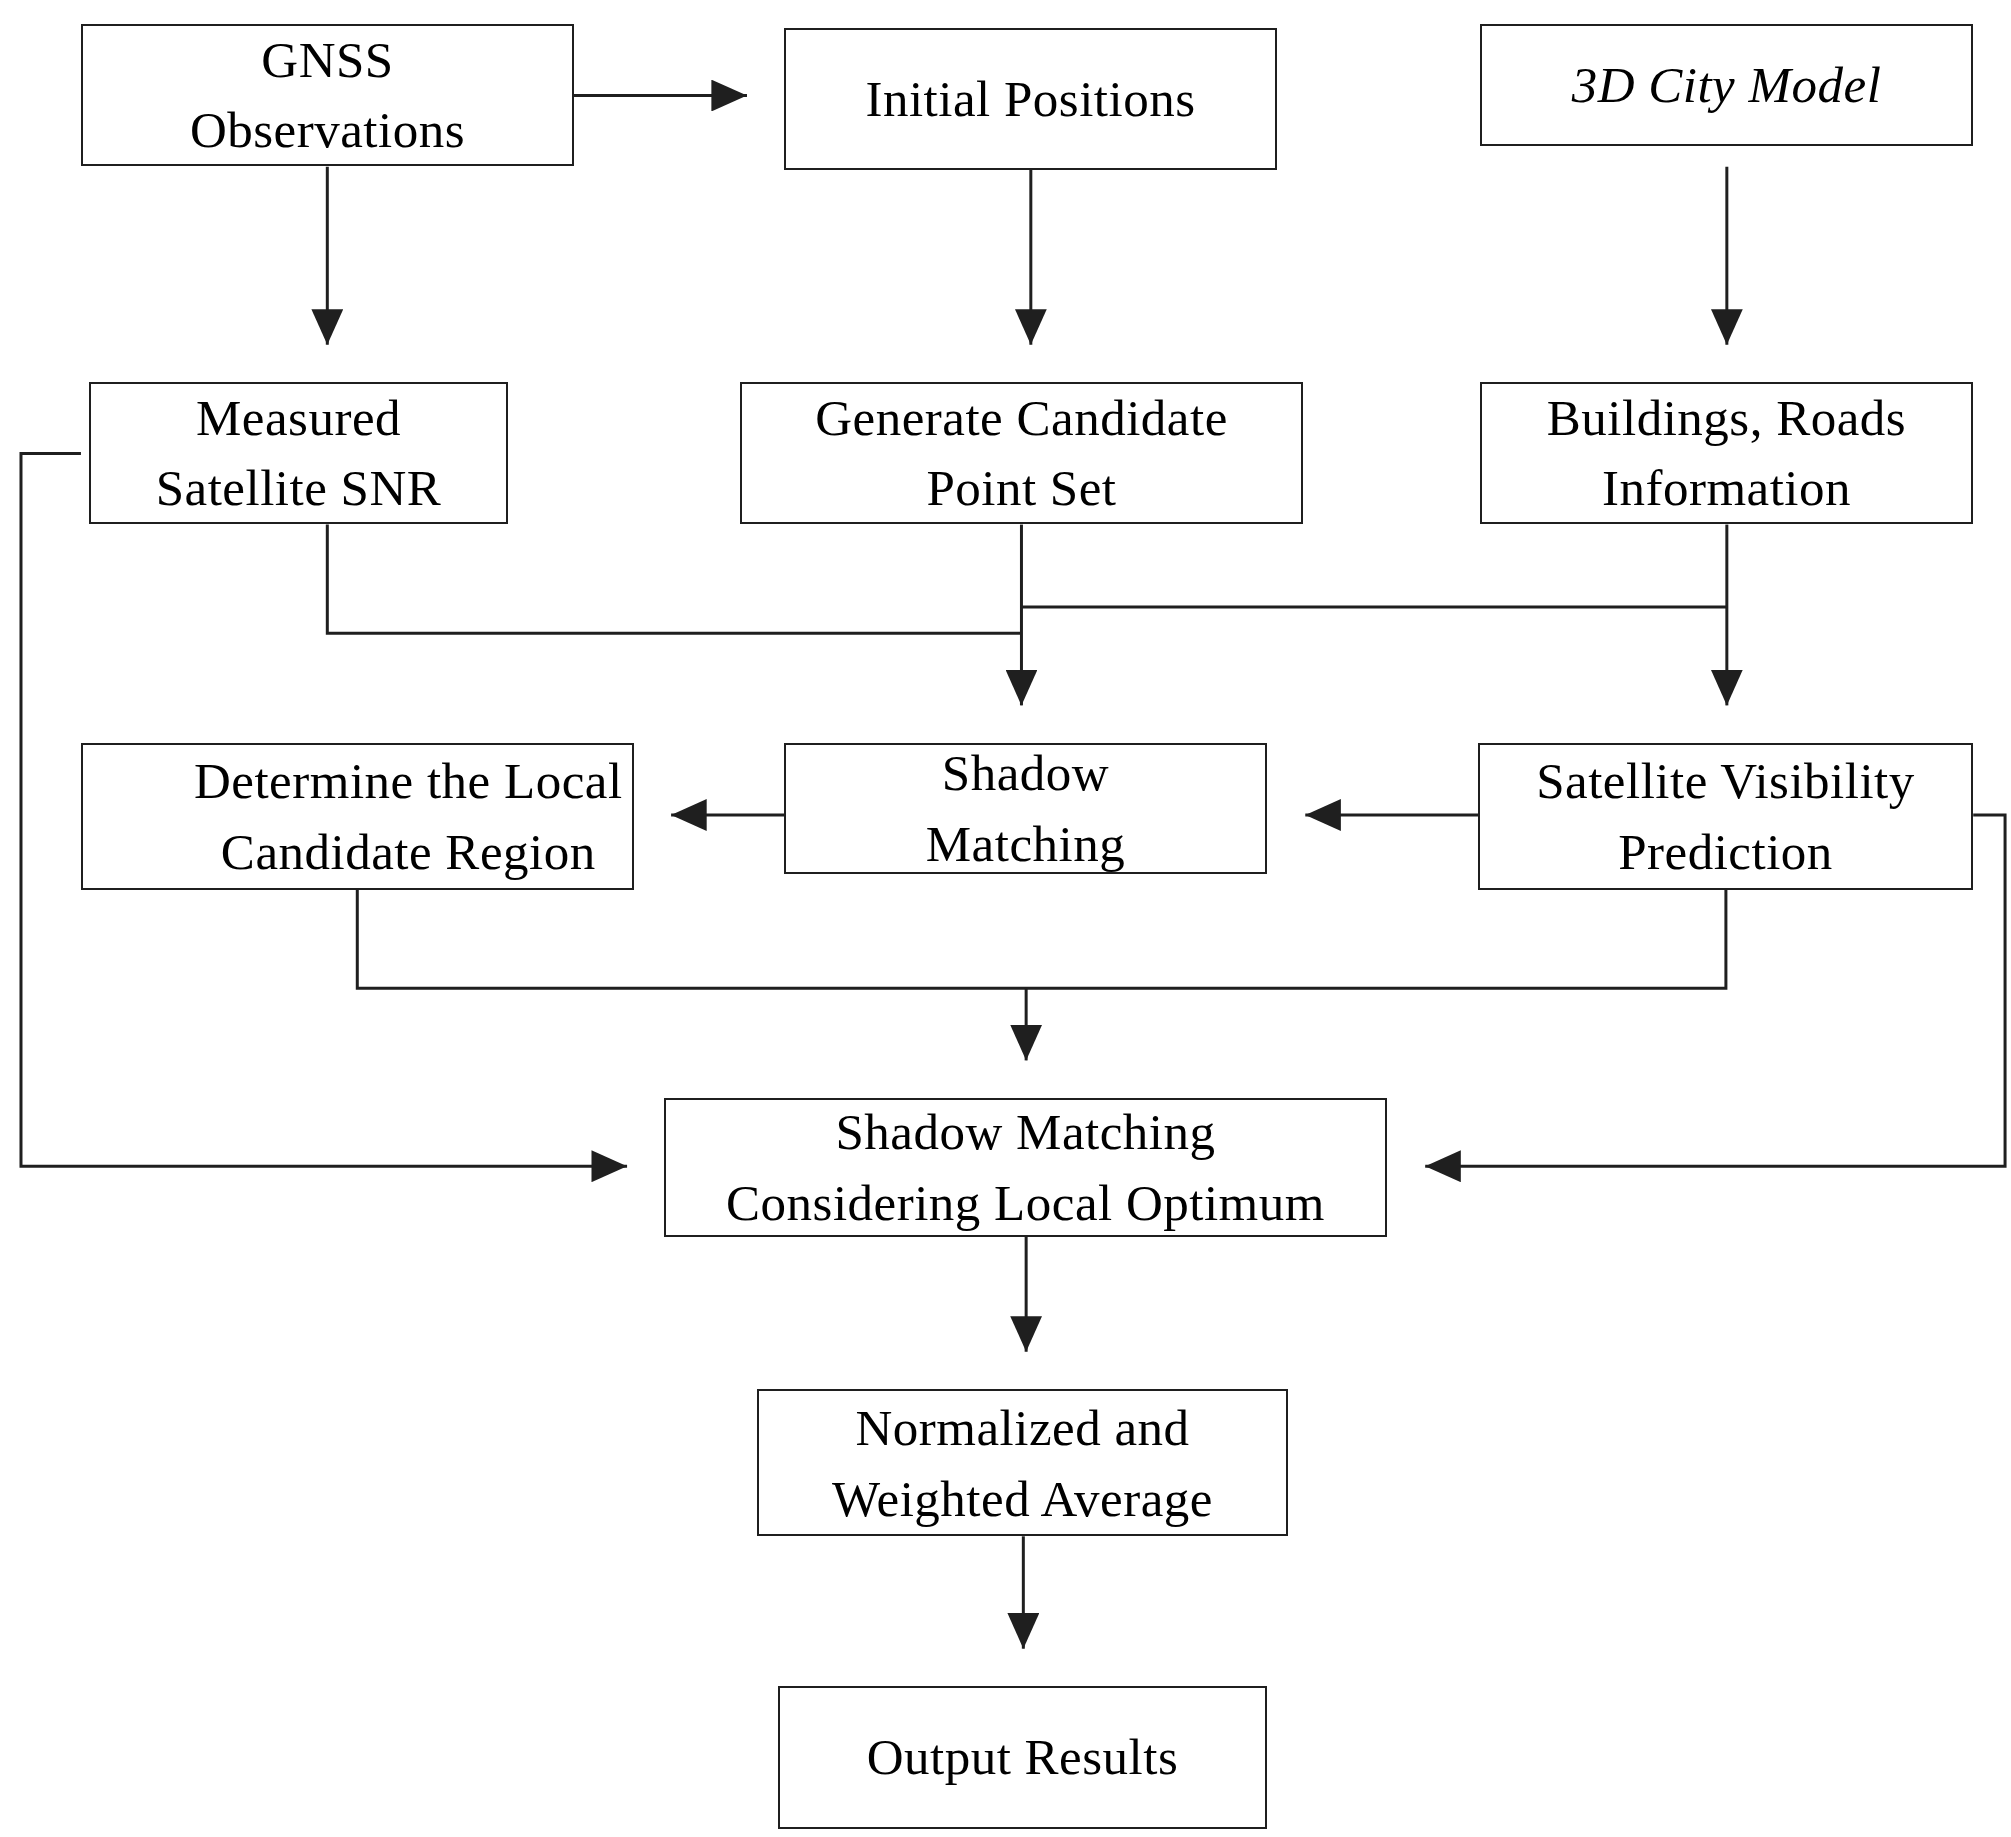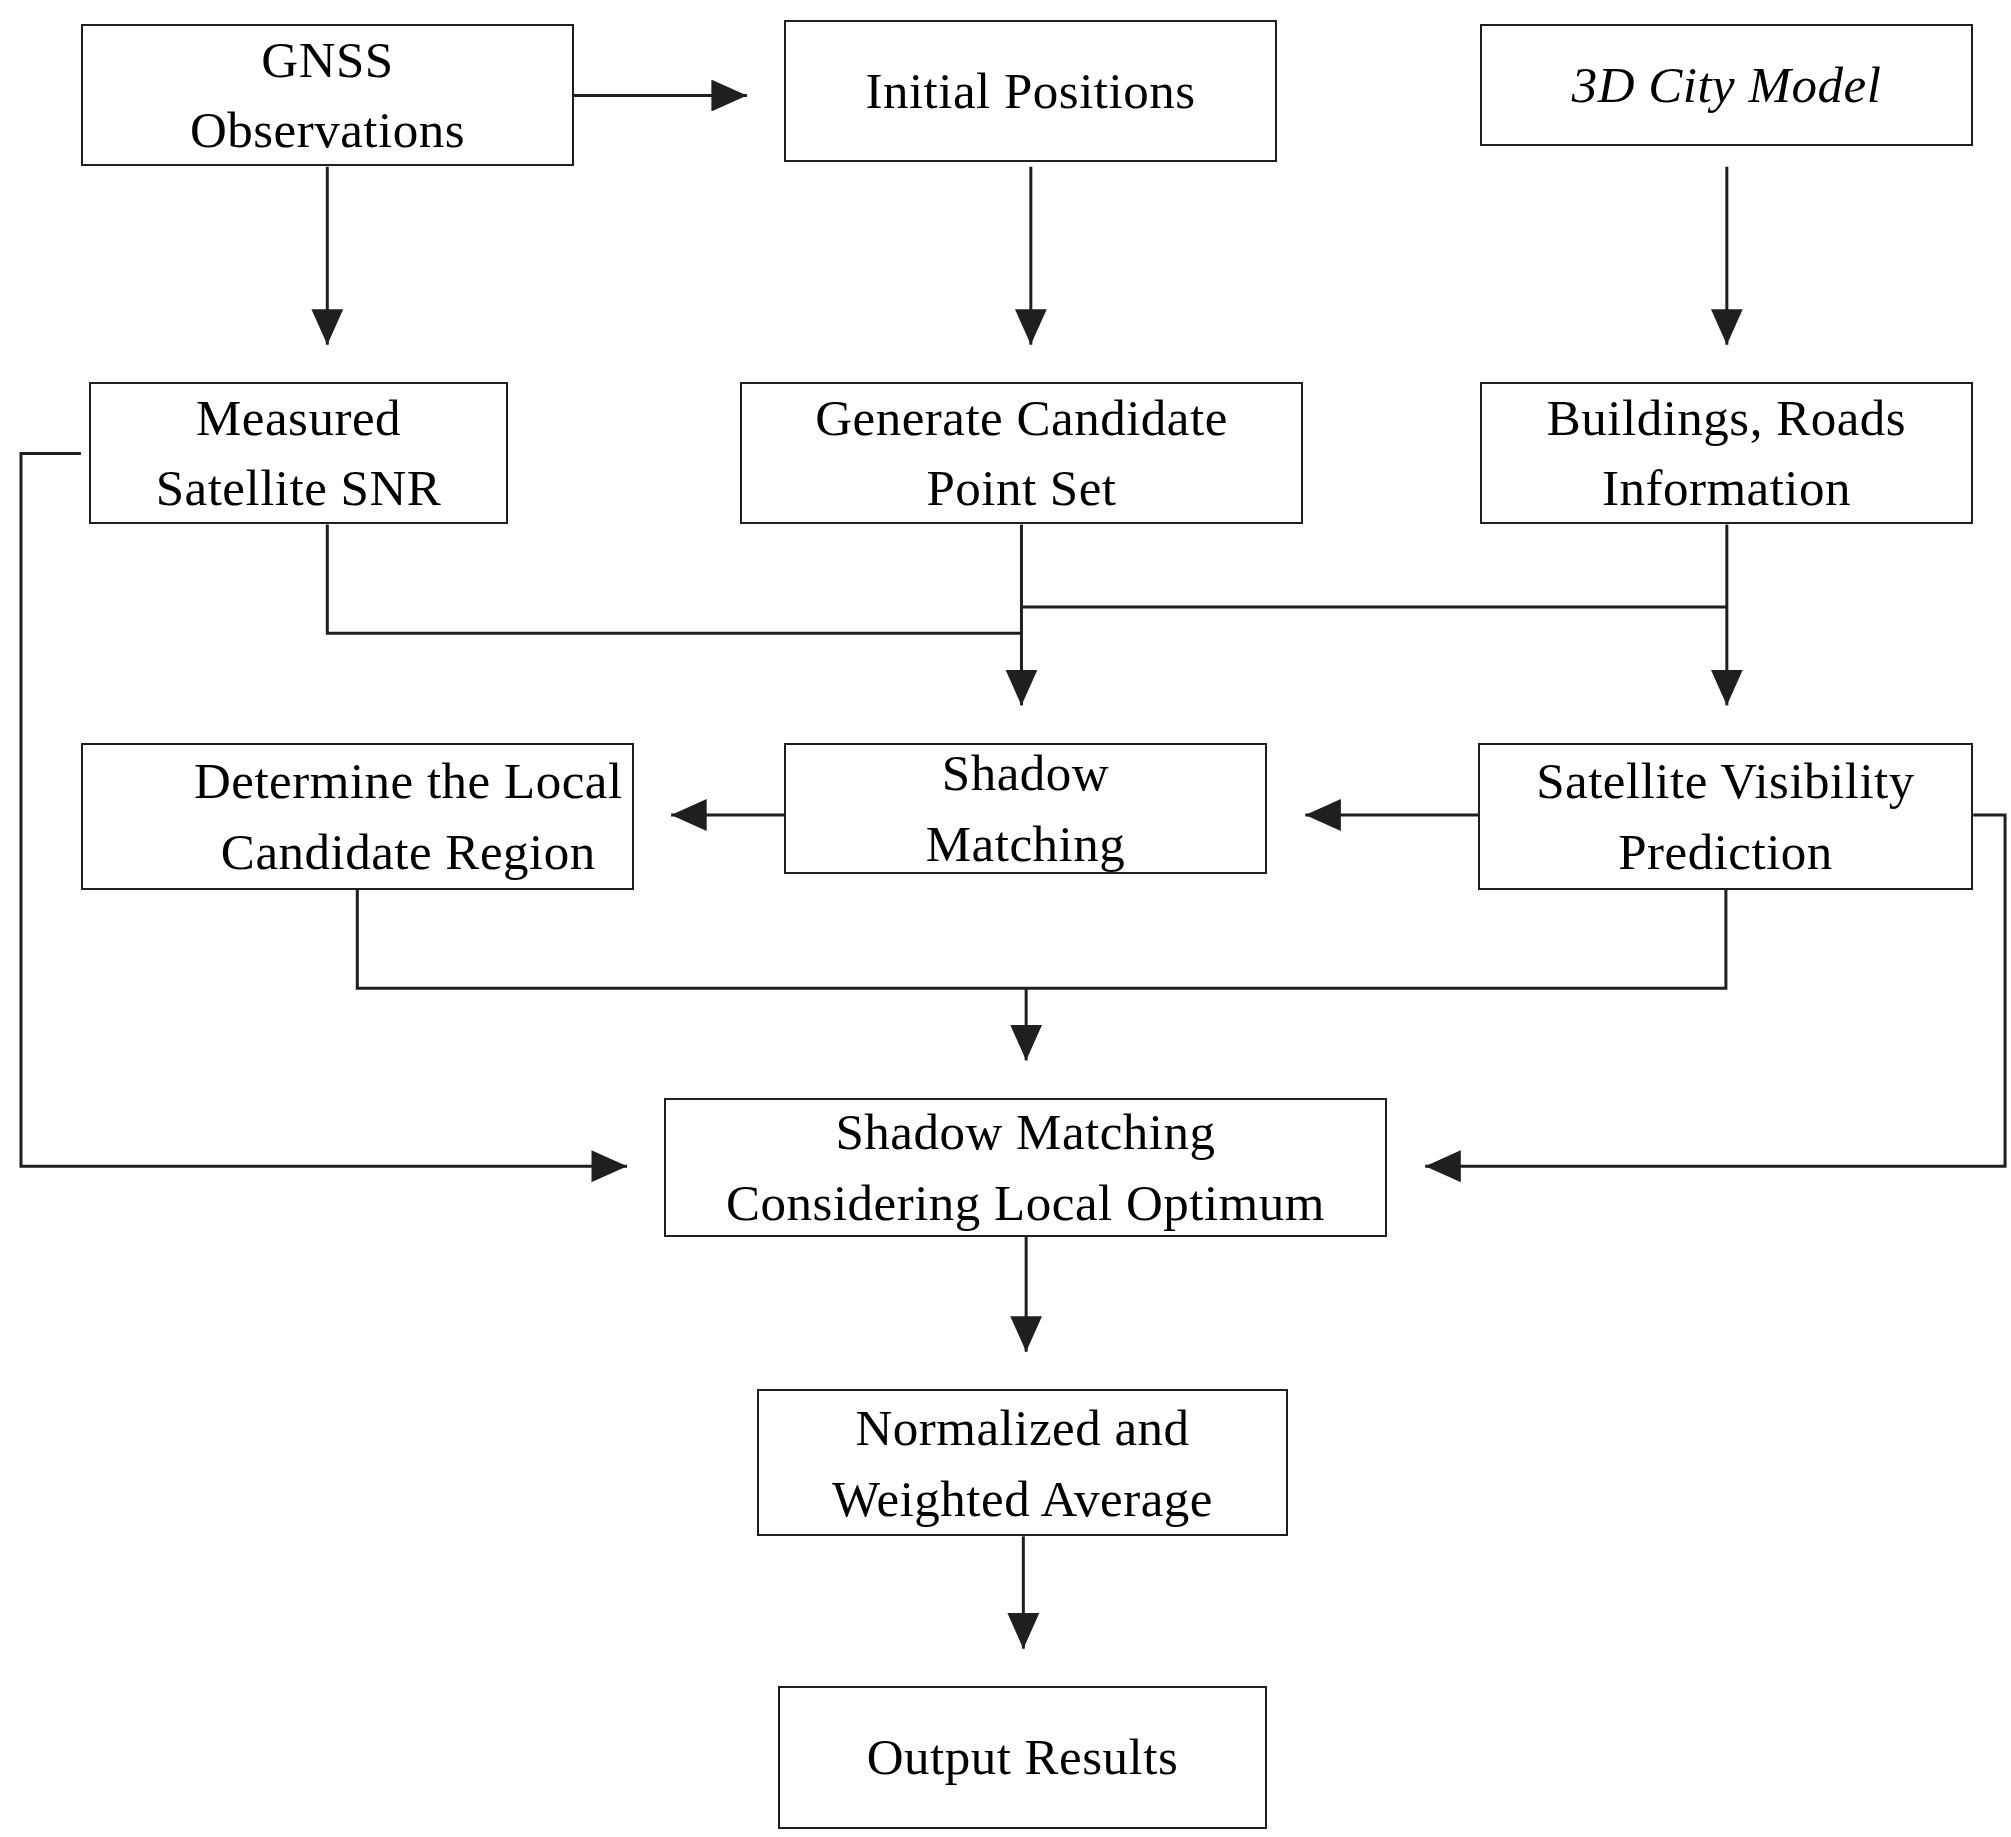--- a/index.html
+++ b/index.html
@@ -74,21 +74,21 @@
     <path class="edge" d="M2106,870 H2140 V1245 H1521" marker-end="url(#arrow)"></path>
     <path class="edge" d="M1095,1320 V1443" marker-end="url(#arrow)"></path>
     <path class="edge" d="M1092,1640 V1760" marker-end="url(#arrow)"></path>
   </svg>
 
   <div class="node" style="left:81px; top:24px; width:493px; height:142px;">
     <span class="label">GNSS
 Observations</span>
   </div>
 
-  <div class="node" style="left:784px; top:20px; width:493px; height:142px;">
+  <div class="node" style="left:784px; top:28px; width:493px; height:142px;">
     <span class="label">Initial Positions</span>
   </div>
 
   <div class="node" style="left:1480px; top:24px; width:493px; height:122px;font-style:italic;">
     <span class="label">3D City Model</span>
   </div>
 
   <div class="node" style="left:81px; top:382px; width:419px; height:142px;margin-left:8px;">
     <span class="label">Measured
 Satellite SNR</span>

